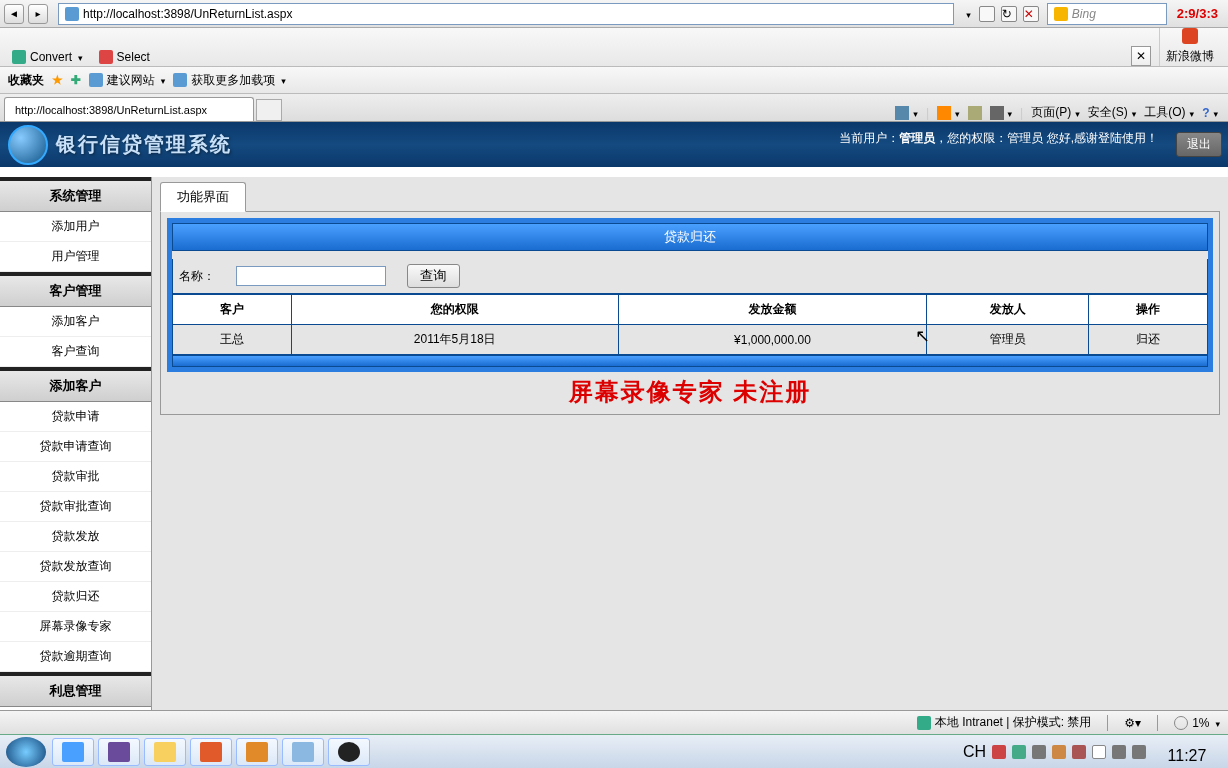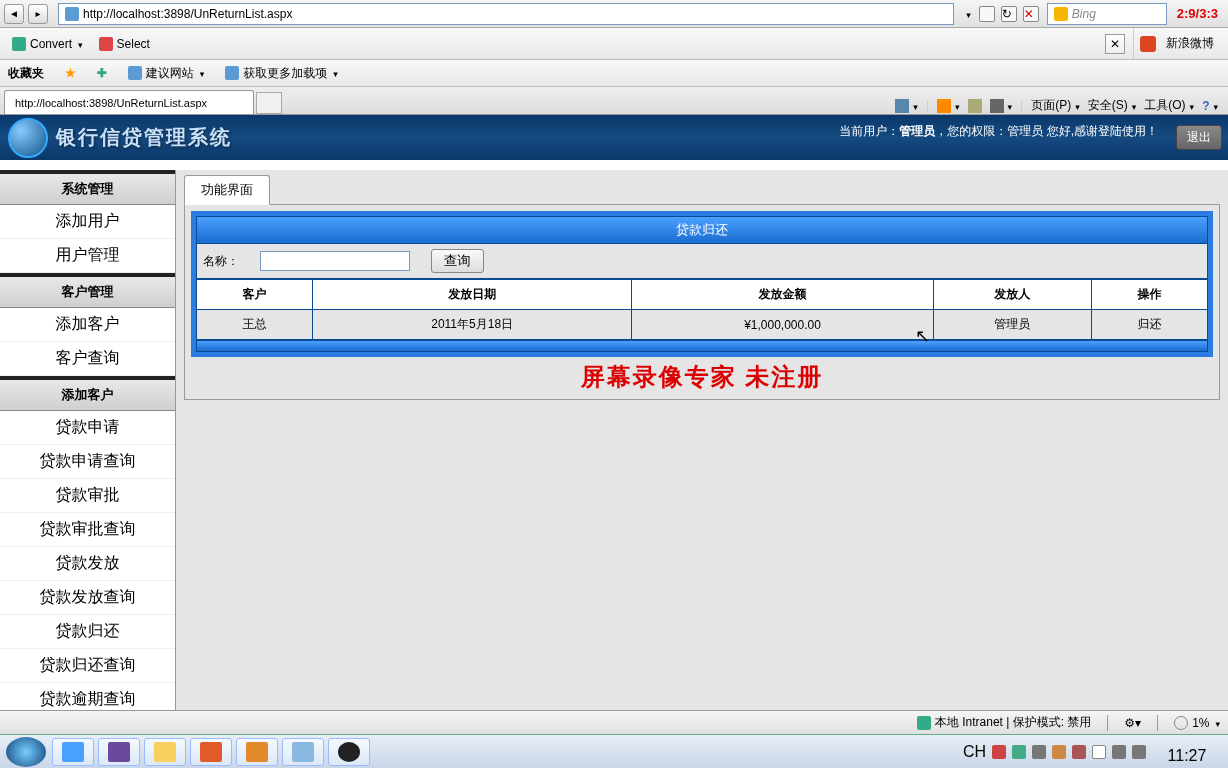--- a/index.html
+++ b/index.html
@@ -8,60 +8,60 @@
 
 .addr-bar { height: 28px; background: linear-gradient(#f5f5f5,#e0e0e0); border-bottom: 1px solid #aaa; display: flex; align-items: center; padding: 0 4px; gap: 4px; }
 .addr-bar .nav-btn { width: 20px; height: 20px; border: 1px solid #999; border-radius: 3px; background: linear-gradient(#fff,#ddd); display:flex; align-items:center; justify-content:center; font-size:10px; }
 .addr-url { flex: 1; height: 22px; border: 1px solid #7a9ac0; background: #fff; padding: 2px 6px; display:flex; align-items:center; gap:4px; margin: 0 6px; }
 .addr-url .ie-icon { width:14px; height:14px; background:#5a9bd4; border-radius:2px; }
 .addr-search-icons { display:flex; gap:6px; align-items:center; padding:0 4px; }
 .si { width:16px; height:16px; border:1px solid #888; background:#f8f8f8; border-radius:2px; }
 .bing-box { display:flex; align-items:center; gap:4px; border:1px solid #7a9ac0; padding:1px 6px; height:22px; background:#fff; width:120px; }
 .clock-red { color:#d00; font-weight:bold; padding:0 6px; font-size:13px; }
 
-.toolbar2 { height: 32px; background: linear-gradient(#f8f8f8,#e8e8e8); border-bottom: 1px solid #bbb; display:flex; align-items:center; padding:0 8px; gap:8px; }
+.toolbar2 { height: 39px; background: linear-gradient(#f8f8f8,#e8e8e8); border-bottom: 1px solid #bbb; display:flex; align-items:flex-end; padding:0 8px; gap:8px; }
 .tb-item { display:flex; align-items:center; gap:4px; padding:2px 4px; }
 .tb-icon { width:14px; height:14px; background:#ccc; border-radius:2px; }
 .tb-close { margin-left:auto; width:20px; height:20px; border:1px solid #999; background:linear-gradient(#fff,#eee); display:flex; align-items:center; justify-content:center; }
-.weibo { display:flex; align-items:center; gap:10px; padding:0 6px; border-left:1px solid #ccc; height:100%; }
+.weibo { display:flex; align-items:center; gap:4px; padding:0 6px; border-left:1px solid #ccc; height:100%;flex-direction:column; }
 .weibo-icon { width:16px; height:16px; background:#d42; border-radius:3px; }
 
-.fav-bar { height:27px; background:linear-gradient(#f8f8f8,#e8e8e8); border-bottom:1px solid #bbb; display:flex; align-items:center; padding:0 8px; gap:21px; font-weight:bold; font-size:12px; }
+.fav-bar { height:27px; background:linear-gradient(#f8f8f8,#e8e8e8); border-bottom:1px solid #bbb; display:flex; align-items:center; padding:0 8px; gap:8px; font-weight:bold; font-size:12px; }
 .fav-item { display:flex; align-items:center; gap:4px; font-weight:normal; }
 
 .tab-row { height:28px; background:linear-gradient(#eee,#ddd); border-bottom:1px solid #999; display:flex; align-items:flex-end; padding-left:4px; }
 .page-tab { background:#fff; border:1px solid #999; border-bottom:none; padding:4px 10px; height:24px; display:flex; align-items:center; border-radius:3px 3px 0 0; min-width:250px; font-size:11px; }
 .right-icons { margin-left:auto; display:flex; align-items:center; gap:8px; padding:0 10px; }
 .ri { display:flex; align-items:center; gap:2px; }
 .ri-icon { width:14px; height:14px; background:#666; }
 .dd::after { content:"▾"; font-size:9px; margin-left:2px; }
 
 
 .app-header { height:45px; background:linear-gradient(#0b386b,#144a80,#0b386b); display:flex; align-items:center; position:relative; color:#fff; }
 .app-logo { width:40px; height:40px; background:radial-gradient(circle at 30% 30%, #8cf, #158); border-radius:50%; margin:0 8px; border:2px solid #3af; }
 .app-title { font-size:20px; font-weight:bold; color:#c8e0f8; text-shadow:1px 1px 3px rgba(0,0,0,0.5); letter-spacing:2px; }
 .app-status { position:absolute; right:70px; top:8px; font-size:12px; }
 .app-status b { font-weight:bold; }
 .exit-btn { position:absolute; right:6px; top:10px; background:linear-gradient(#888,#666); border:1px solid #444; color:#fff; padding:3px 10px; border-radius:3px; font-size:12px; }
 
 .main-wrap { display:flex; height:575px; }
 
 
-.sidebar { width:176px; border-right:1px solid #999; background:#fff; }
+.sidebar { width:152px; border-right:1px solid #999; background:#fff; }
 .sb-header { background:linear-gradient(#e8e8e8,#cfcfcf); border-bottom:1px solid #888; text-align:center; font-weight:bold; padding:6px 0; font-size:13px; }
-.sb-item { text-align:center; padding:6px 0; font-size:16px; border-bottom:1px solid #eee; }
+.sb-item { text-align:center; padding:6px 0; font-size:12px; border-bottom:1px solid #eee; }
 .sb-dark { height:4px; background:#222; }
 
 
 .content { flex:1; background:#e5e5e5; padding:4px 8px; }
 .inner-tab { border:1px solid #999; display:inline-block; padding:5px 16px; background:#fff; font-size:13px; border-bottom:1px solid #fff; position:relative; top:1px; border-radius:3px 3px 0 0; }
 .panel { border:1px solid #999; padding:6px; }
 .blue-outer { border:5px solid #2b7de0; padding:0; }
 .section-title { background:linear-gradient(#4aa0ff,#1a6cd0); color:#fff; text-align:center; padding:4px 0; font-size:13px; border:1px solid #0a4a90; }
-.search-row { padding:5px 6px; display:flex; align-items:center; gap:21px; border:1px solid #0a4a90; border-top:none; }
+.search-row { padding:5px 6px; display:flex; align-items:center; gap:21px; border:1px solid #0a4a90; border-top:none;margin-top:8px; }
 .search-row input[type=text] { width:150px; height:20px; border:1px solid #7a9ac0; }
 .search-btn { padding:2px 12px; border:1px solid #888; background:linear-gradient(#fafafa,#ddd); border-radius:3px; }
 table.data { width:100%; border-collapse:collapse; }
 table.data th, table.data td { border:1px solid #0a4a90; padding:6px 4px; text-align:center; font-size:12px; }
 table.data th { font-weight:bold; background:#fff; }
 .blue-strip { height:12px; background:linear-gradient(#4aa0ff,#1a6cd0); border:1px solid #0a4a90; }
 .watermark { color:#d00; font-size:24px; font-weight:bold; text-align:center; margin-top:4px; letter-spacing:2px; }
 
 
 .status-bar { position:fixed; bottom:34px; left:0; right:0; height:24px; background:linear-gradient(#f5f5f5,#e0e0e0); border-top:1px solid #999; display:flex; align-items:center; padding:0 8px; font-size:12px; justify-content:flex-end; gap:16px; }
@@ -202,21 +202,21 @@
     <div class="sb-item">客户查询</div>
     <div class="sb-dark"></div>
     <div class="sb-header">添加客户</div>
     <div class="sb-item">贷款申请</div>
     <div class="sb-item">贷款申请查询</div>
     <div class="sb-item">贷款审批</div>
     <div class="sb-item">贷款审批查询</div>
     <div class="sb-item">贷款发放</div>
     <div class="sb-item">贷款发放查询</div>
     <div class="sb-item">贷款归还</div>
-    <div class="sb-item">贷款归还查询</div>
+    <div class="sb-item">屏幕录像专家</div>
     <div class="sb-item">贷款逾期查询</div>
     <div class="sb-dark"></div>
     <div class="sb-header">利息管理</div>
     <div class="sb-item">计算利息</div>
     <div class="sb-dark"></div>
   </div>
 
   <div class="content">
     <div class="inner-tab">功能界面</div>
     <div class="panel">
@@ -224,21 +224,21 @@
         <div class="section-title">贷款归还</div>
         <div class="search-row">
           <span>名称：</span>
           <input type="text" value="" style="">
           <button class="search-btn">查询</button>
         </div>
         <table class="data">
           <thead>
             <tr>
               <th>客户</th>
-              <th>发放日期</th>
+              <th>您的权限</th>
               <th>发放金额</th>
               <th>发放人</th>
               <th>操作</th>
             </tr>
           </thead>
           <tbody>
             <tr>
               <td>王总</td>
               <td>2011年5月18日</td>
               <td>¥1,000,000.00</td>

